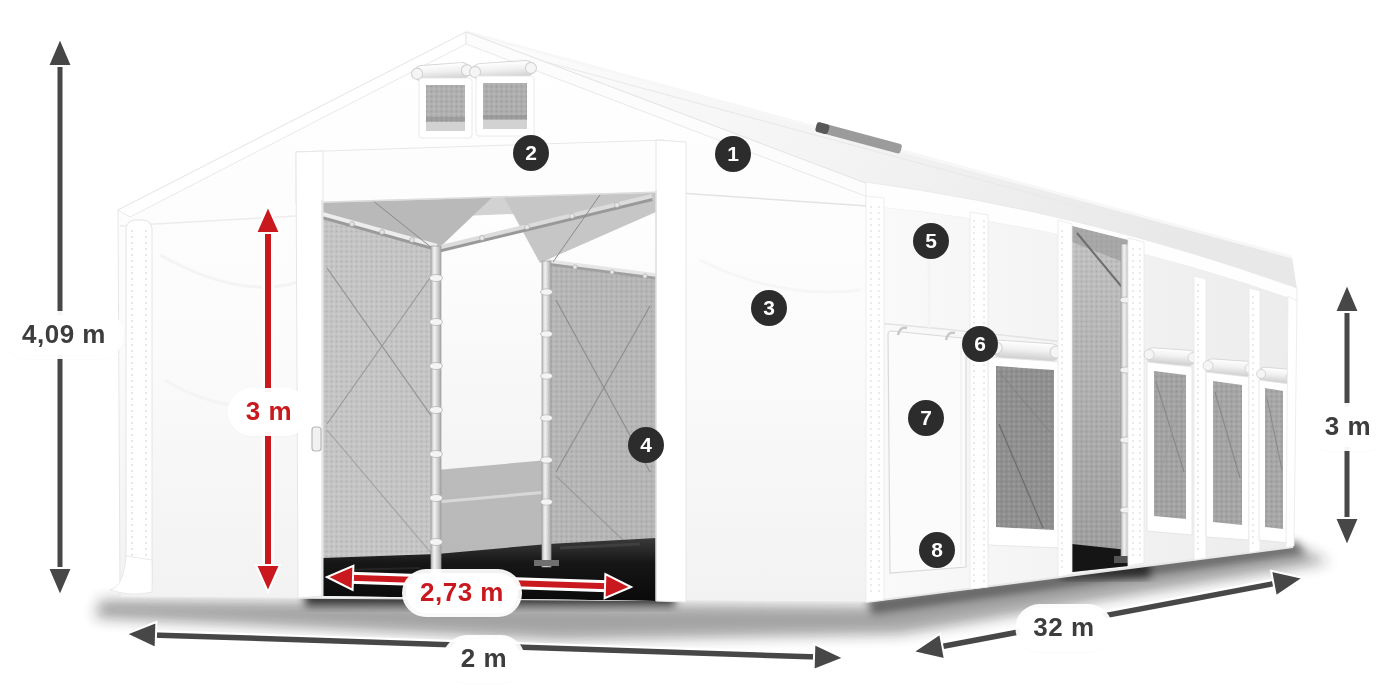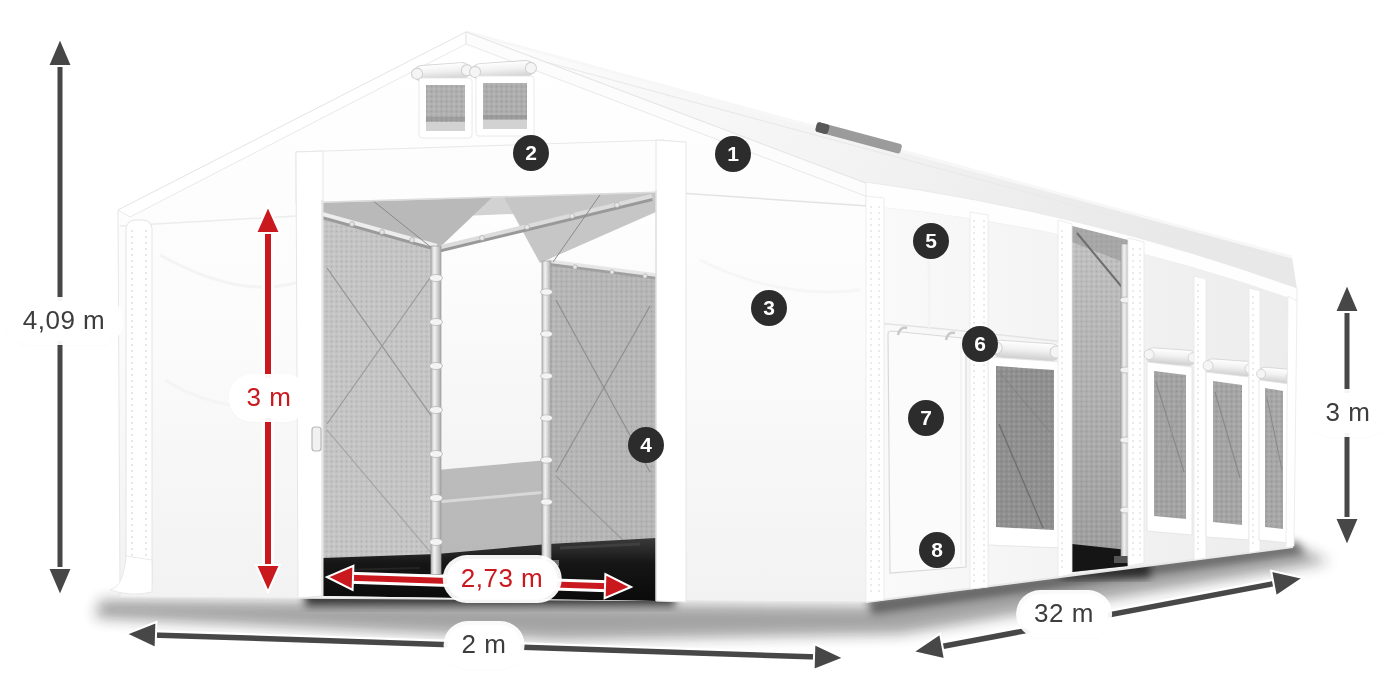--- a/index.html
+++ b/index.html
@@ -4,24 +4,25 @@
 <style>
   html,body{margin:0;padding:0;background:#ffffff;}
   .stage{
     position:relative;width:1400px;height:700px;background:#ffffff;overflow:hidden;
     font-family:"Liberation Sans",sans-serif;
   }
   .stage svg{position:absolute;left:0;top:0;}
   .pill{
     position:absolute;transform:translate(-50%,-50%);
     background:#ffffff;border-radius:22px;padding:5px 14px;
-    font-size:26px;font-weight:400;line-height:1.15;white-space:nowrap;
+    font-size:26px;font-weight:700;line-height:1.15;white-space:nowrap;
     color:#3d3d3d;letter-spacing:0.5px;
     box-shadow:0 0 0 4px rgba(255,255,255,0.95), 0 1px 5px rgba(0,0,0,0.16);
     z-index:5;
+    margin-top:14px;
   }
   .pill.red{color:#c9191f;}
   .badge{
     position:absolute;transform:translate(-50%,-50%);
     width:36px;height:36px;border-radius:50%;
     background:#2c2c2c;color:#ffffff;
     display:flex;align-items:center;justify-content:center;
     font-size:21px;font-weight:700;z-index:6;
   }
 </style>
@@ -353,21 +354,21 @@
   <g>
     <line x1="1347" y1="304" x2="1347" y2="526" stroke="#ffffff" stroke-width="10" stroke-linecap="round"></line>
     <line x1="1347" y1="304" x2="1347" y2="526" stroke="#474747" stroke-width="5"></line>
     <polygon points="1347,284 1335,312 1359,312" fill="#474747" stroke="#ffffff" stroke-width="2"></polygon>
     <polygon points="1347,546 1335,518 1359,518" fill="#474747" stroke="#ffffff" stroke-width="2"></polygon>
   </g>
 </svg>
 
   <div class="pill" style="left:64px;top:321px">4,09 m</div>
   <div class="pill red" style="left:269px;top:398px">3 m</div>
-  <div class="pill red" style="left:502px;top:579px">2,73 m</div>
+  <div class="pill red" style="left:462px;top:579px">2,73 m</div>
   <div class="pill" style="left:484px;top:645px">2 m</div>
   <div class="pill" style="left:1064px;top:614px">32 m</div>
   <div class="pill" style="left:1348px;top:413px">3 m</div>
 
   <div class="badge" style="left:733px;top:154px">1</div>
   <div class="badge" style="left:531px;top:153px">2</div>
   <div class="badge" style="left:769px;top:308px">3</div>
   <div class="badge" style="left:646px;top:445px">4</div>
   <div class="badge" style="left:931px;top:241px">5</div>
   <div class="badge" style="left:980px;top:344px">6</div>

